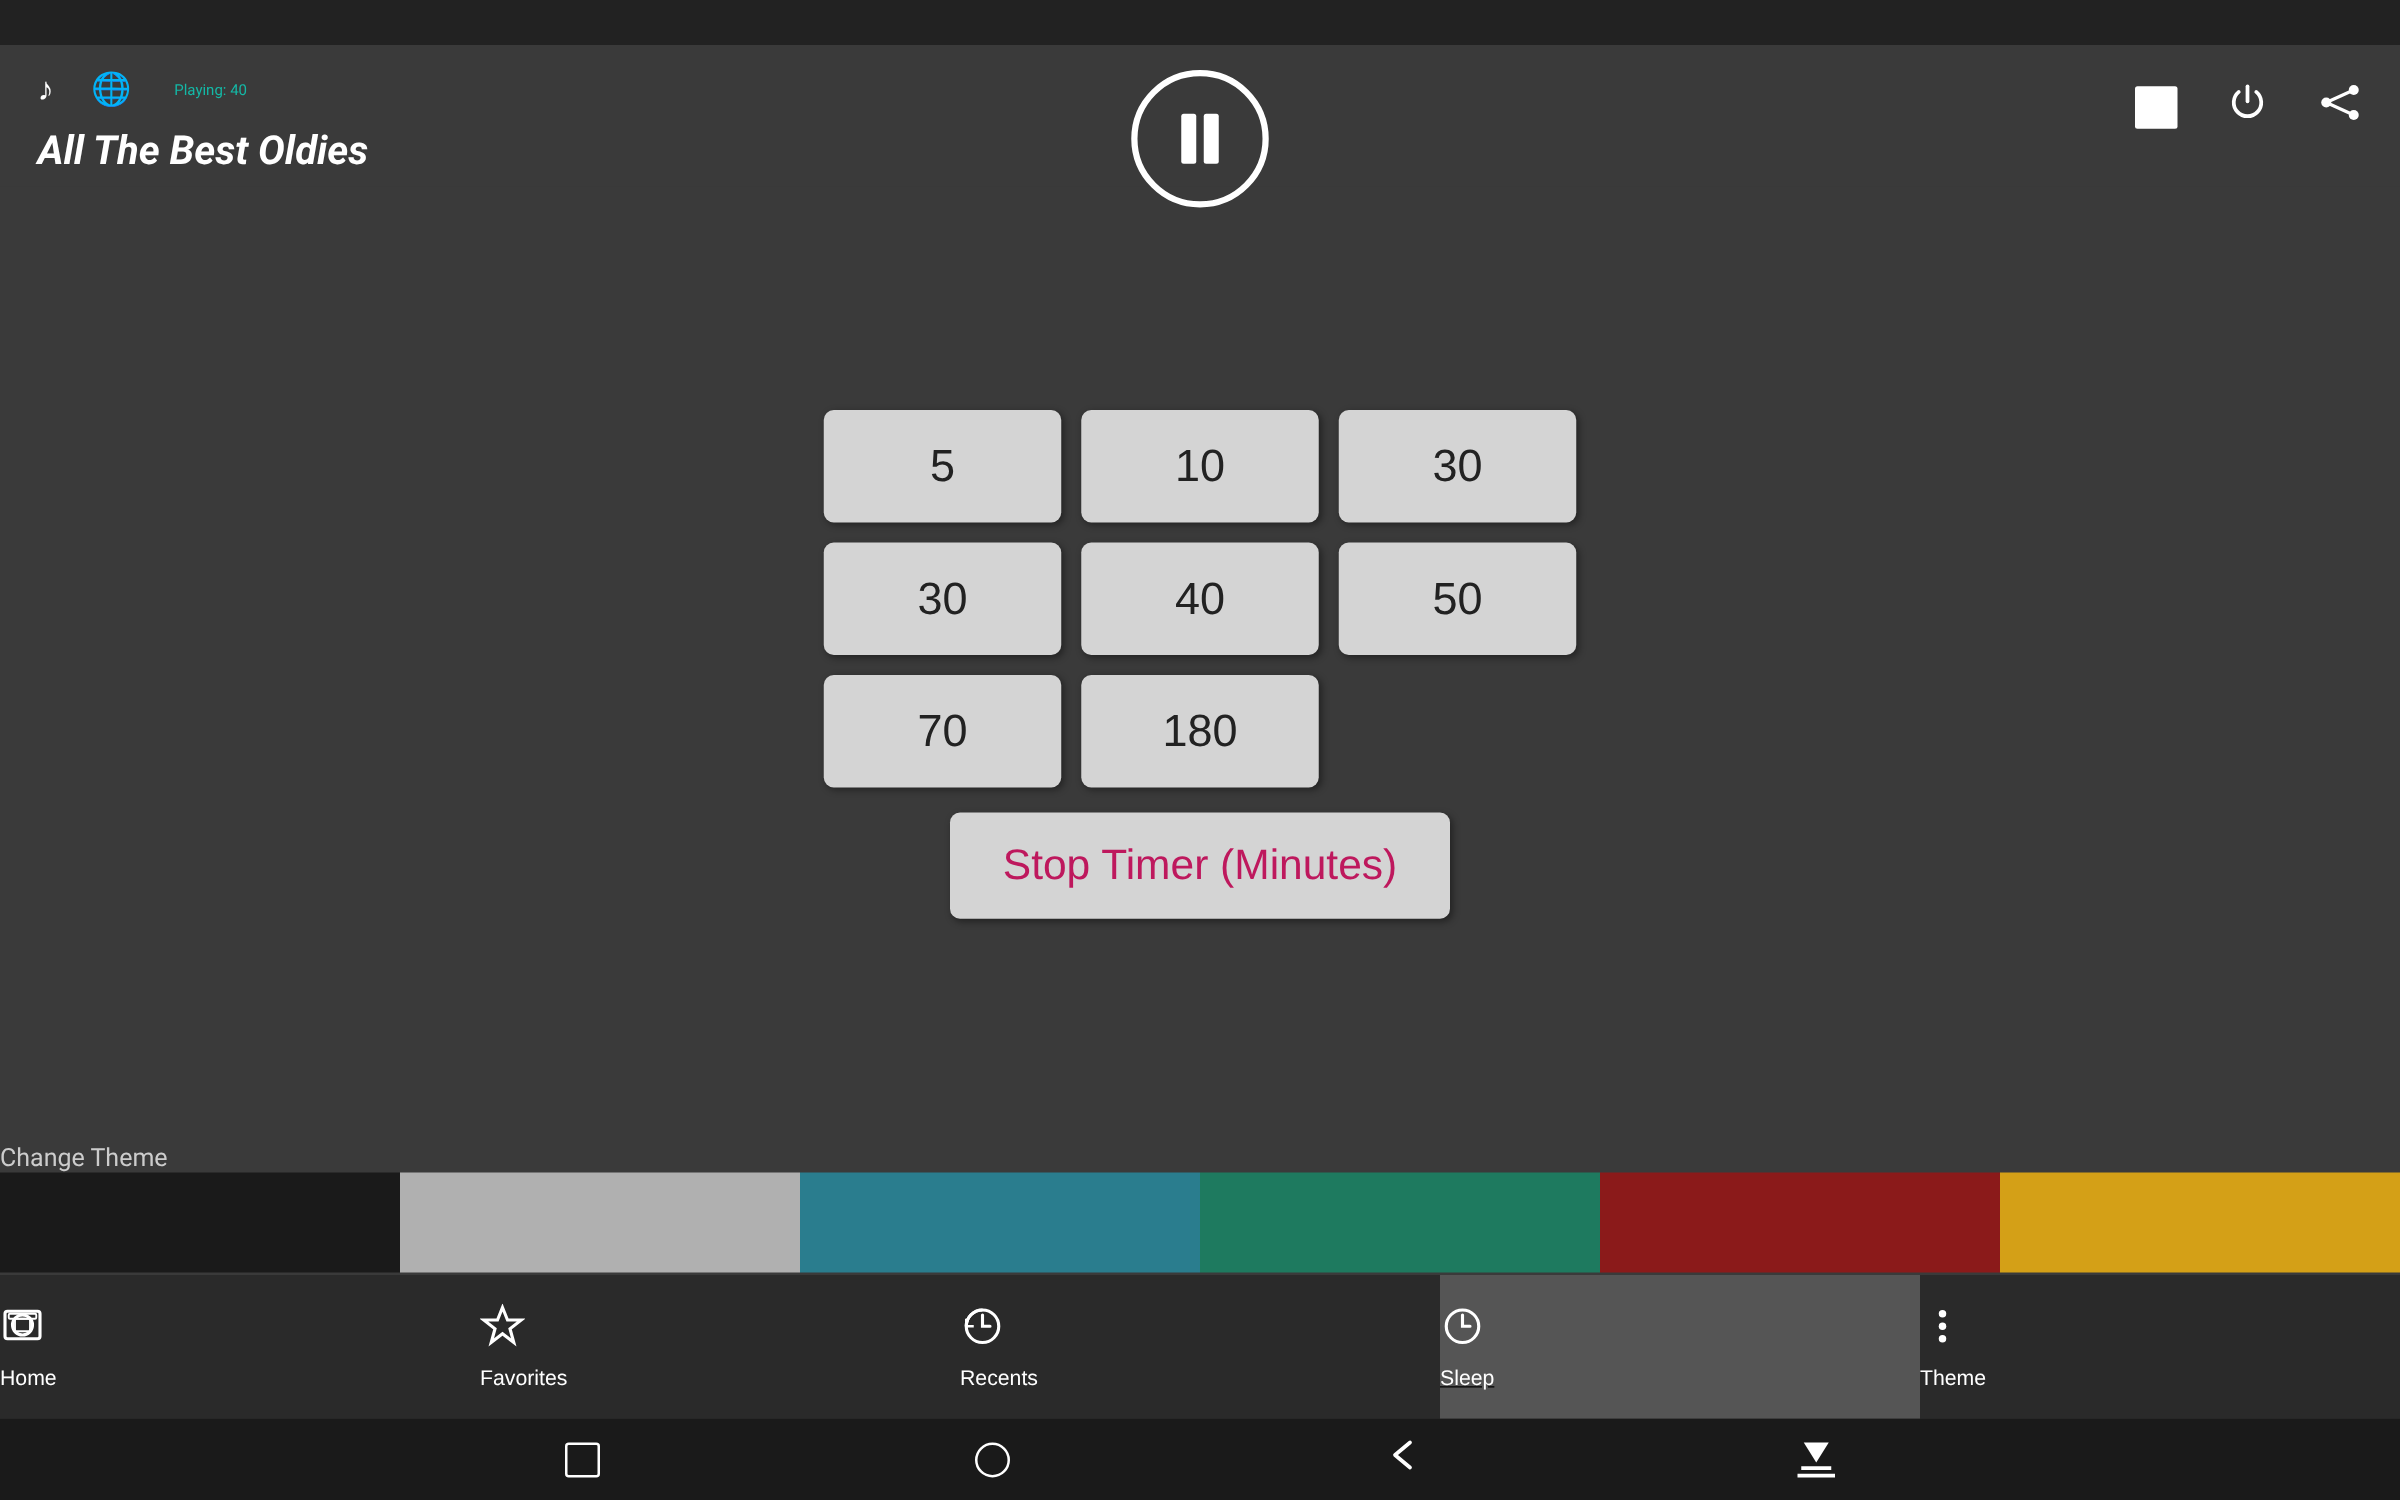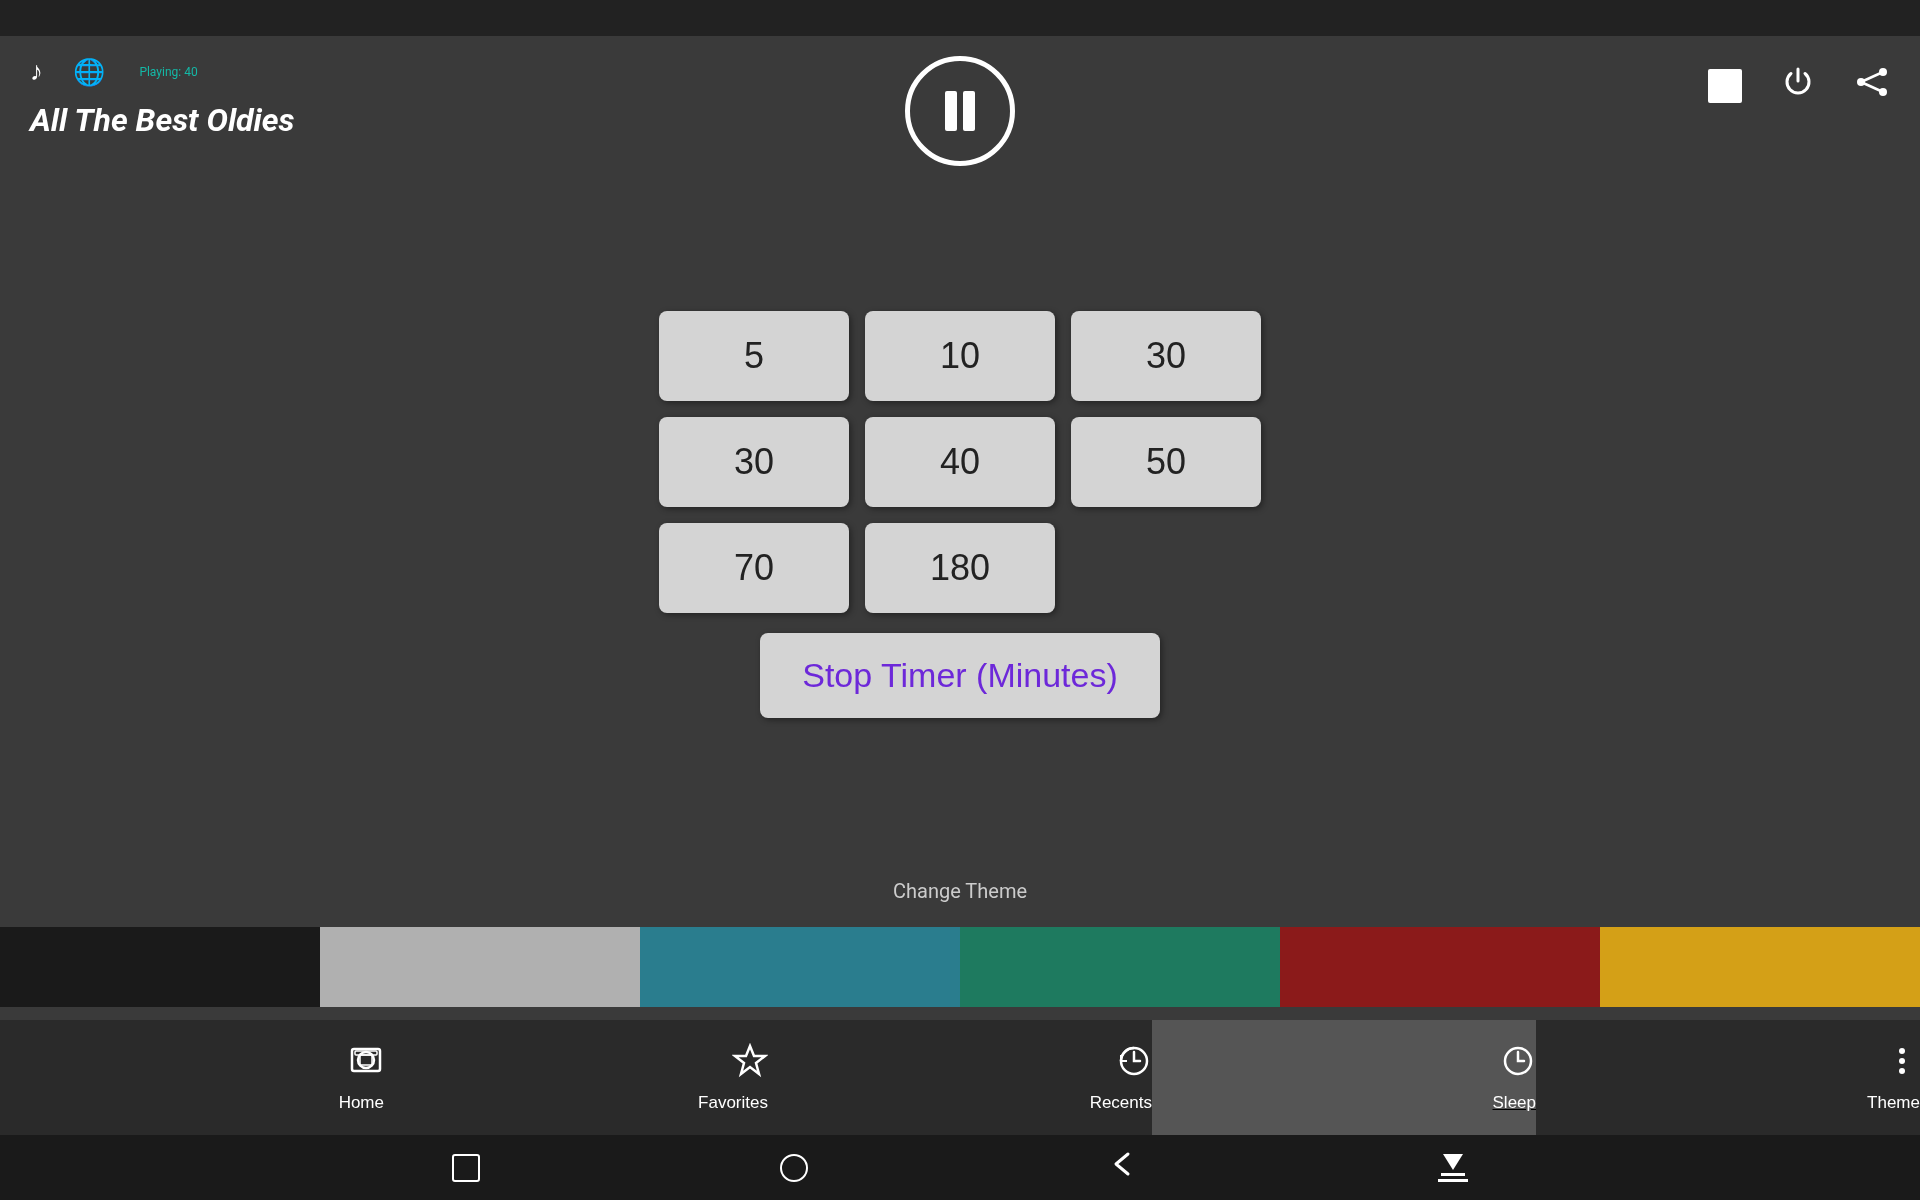--- a/index.html
+++ b/index.html
@@ -166,32 +166,31 @@
       transition: background 0.1s;
     }
 
     #stop-timer-btn {
       background: #d4d4d4;
       border: none;
       border-radius: 8px;
       width: 400px;
       height: 85px;
       font-size: 34px;
-      color: #6d28d9;
+      color: #be185d;
       cursor: pointer;
       box-shadow: 2px 2px 6px rgba(0,0,0,0.4);
     }
 
     
     #theme-section {
       display: flex;
       flex-direction: column;
-      align-items: center;
-      gap: 24px;
-      margin-bottom: 13px;
+      gap: 0;
+      margin-bottom: 2px;
       flex-shrink: 0;
     }
 
     #change-theme-label {
       color: #ccc;
       font-size: 20px;
     }
 
     #theme-swatches {
       display: flex;
@@ -212,21 +211,21 @@
       height: 115px;
       background: #2a2a2a;
       display: flex;
       flex-shrink: 0;
     }
 
     .nav-item {
       flex: 1;
       display: flex;
       flex-direction: column;
-      align-items: flex-end;
+      align-items: flex-start;
       justify-content: center;
       cursor: pointer;
       gap: 6px;
       border: none;
       background: transparent;
     }
 
     .nav-item.active {
       background: #555;
       text-decoration: underline;

